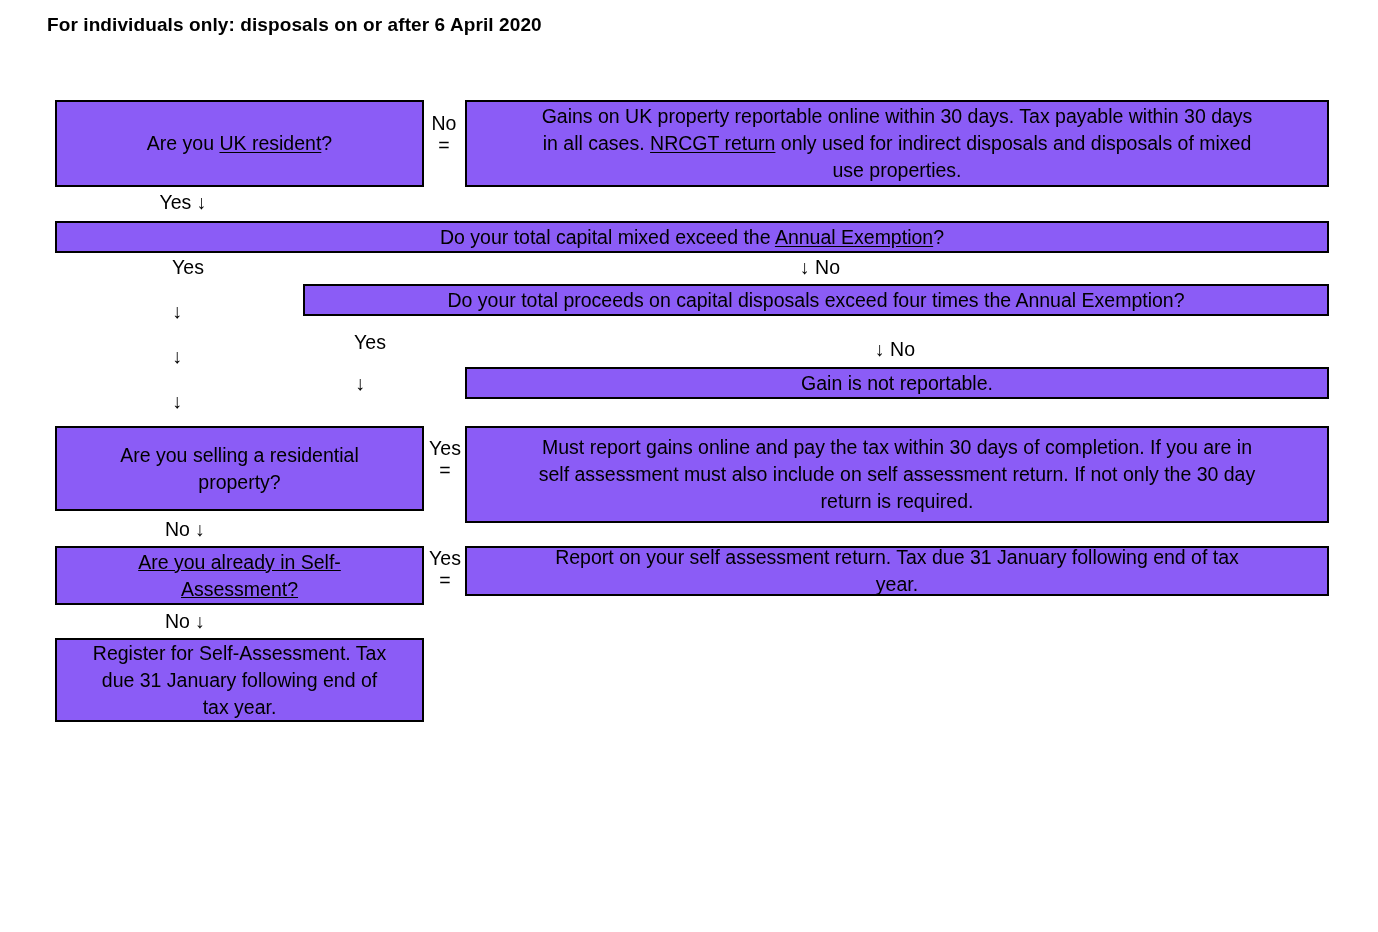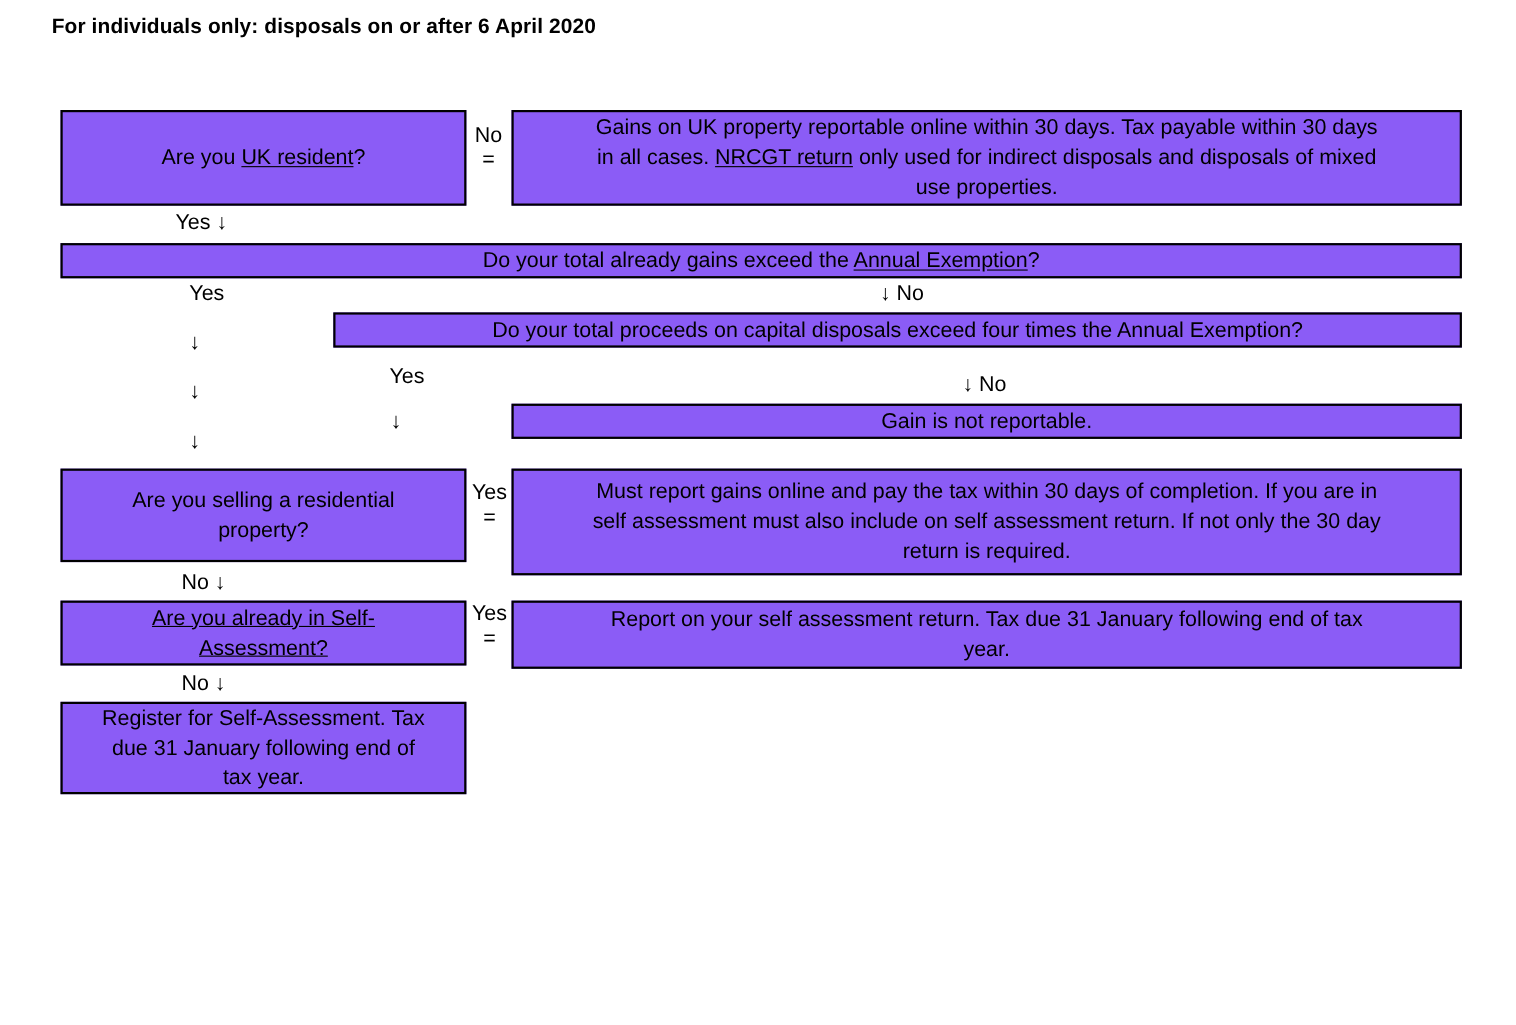--- a/index.html
+++ b/index.html
@@ -91,21 +91,21 @@
       <span>use properties.</span>
     </div>
   </div>
 
   <div class="conn" style="left:143px; top:191px; width:80px;">
     <span>Yes</span>
     <span>↓</span>
   </div>
 
   <div class="box" style="left:55px; top:221px; width:1274px; height:32px;">
-    <div class="inner"><span>Do your total already gains exceed the </span><span class="u">Annual Exemption</span><span>?</span></div>
+    <div class="inner"><span>Do your total capital mixed exceed the </span><span class="u">Annual Exemption</span><span>?</span></div>
   </div>
 
   <div class="conn" style="left:148px; top:256px; width:80px;">
     <span>Yes</span>
   </div>
 
   <div class="conn" style="left:775px; top:256px; width:90px;">
     <span>↓</span>
     <span>No</span>
   </div>
@@ -162,21 +162,21 @@
       <span>Are you already in Self-</span><br>
       <span>Assessment?</span>
     </div>
   </div>
 
   <div class="conn eq" style="left:425px; top:547px; width:40px;">
     <div>Yes</div>
     <div>=</div>
   </div>
 
-  <div class="box" style="left:465px; top:546px; width:864px; height:62px;">
+  <div class="box" style="left:465px; top:546px; width:864px; height:50px;">
     <div class="inner">
       <span>Report on your self assessment return. Tax due 31 January following end of tax</span><br>
       <span>year.</span>
     </div>
   </div>
 
   <div class="conn" style="left:145px; top:610px; width:80px;">
     <span>No</span>
     <span>↓</span>
   </div>

